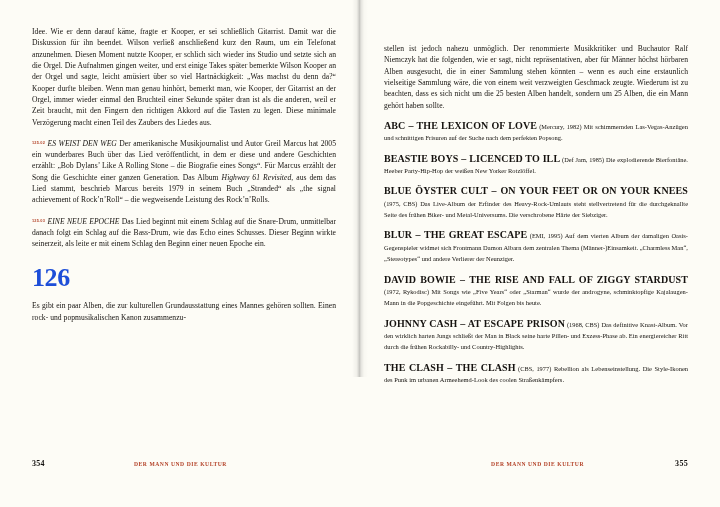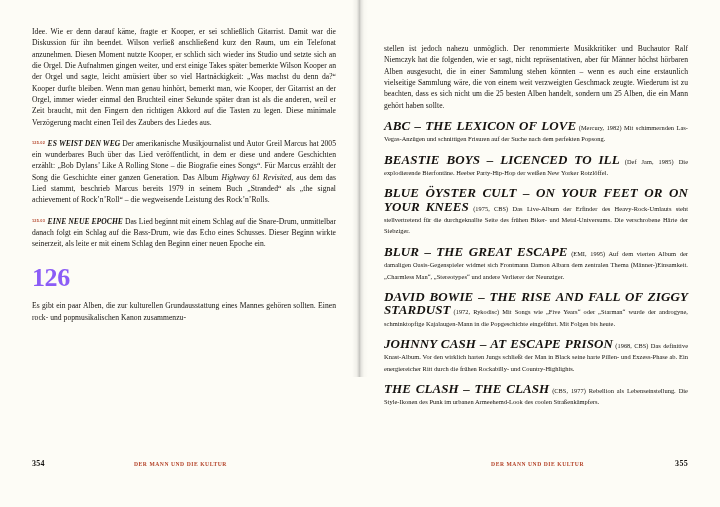--- a/index.html
+++ b/index.html
@@ -71,36 +71,36 @@
     font-size: 3.9px;
     color: #b4442a;
     letter-spacing: 0.2px;
     vertical-align: 1.6px;
     margin-right: 2.5px;
     font-weight: bold;
   }
 
   .runhead-term {
     font-style: italic;
-    font-weight: bold;
+    font-weight: normal;
   }
   .ital { font-style: italic; }
 
   
   .chapter-head {
     display: flex;
     align-items: baseline;
     margin-top: 16px;
     margin-bottom: 9px;
   }
   .chapter-number {
     font-size: 26px;
     font-weight: bold;
     line-height: 1;
-    color: #8b5cf6;
+    color: #1d4ed8;
     letter-spacing: -0.4px;
     flex: 0 0 auto;
     padding-right: 8px;
   }
   .chapter-rule-wrap {
     flex: 1 1 auto;
     position: relative;
     padding-bottom: 2px;
   }
   .chapter-rule {
@@ -121,22 +121,21 @@
   
   .album {
     margin: 0 0 9px 0;
     font-size: 7.6px;
     line-height: 11.35px;
     text-align: justify;
     color: #15120f;
   }
   .album-title {
     font-weight: bold;
-    font-style: italic;
-    font-size: 13px;
+    font-size: 10px;
     letter-spacing: 0.1px;
   }
   .album-meta {
     font-size: 6.3px;
     letter-spacing: 0.05px;
   }
   .album-desc {
     font-size: 6.45px;
     letter-spacing: 0.02px;
   }

